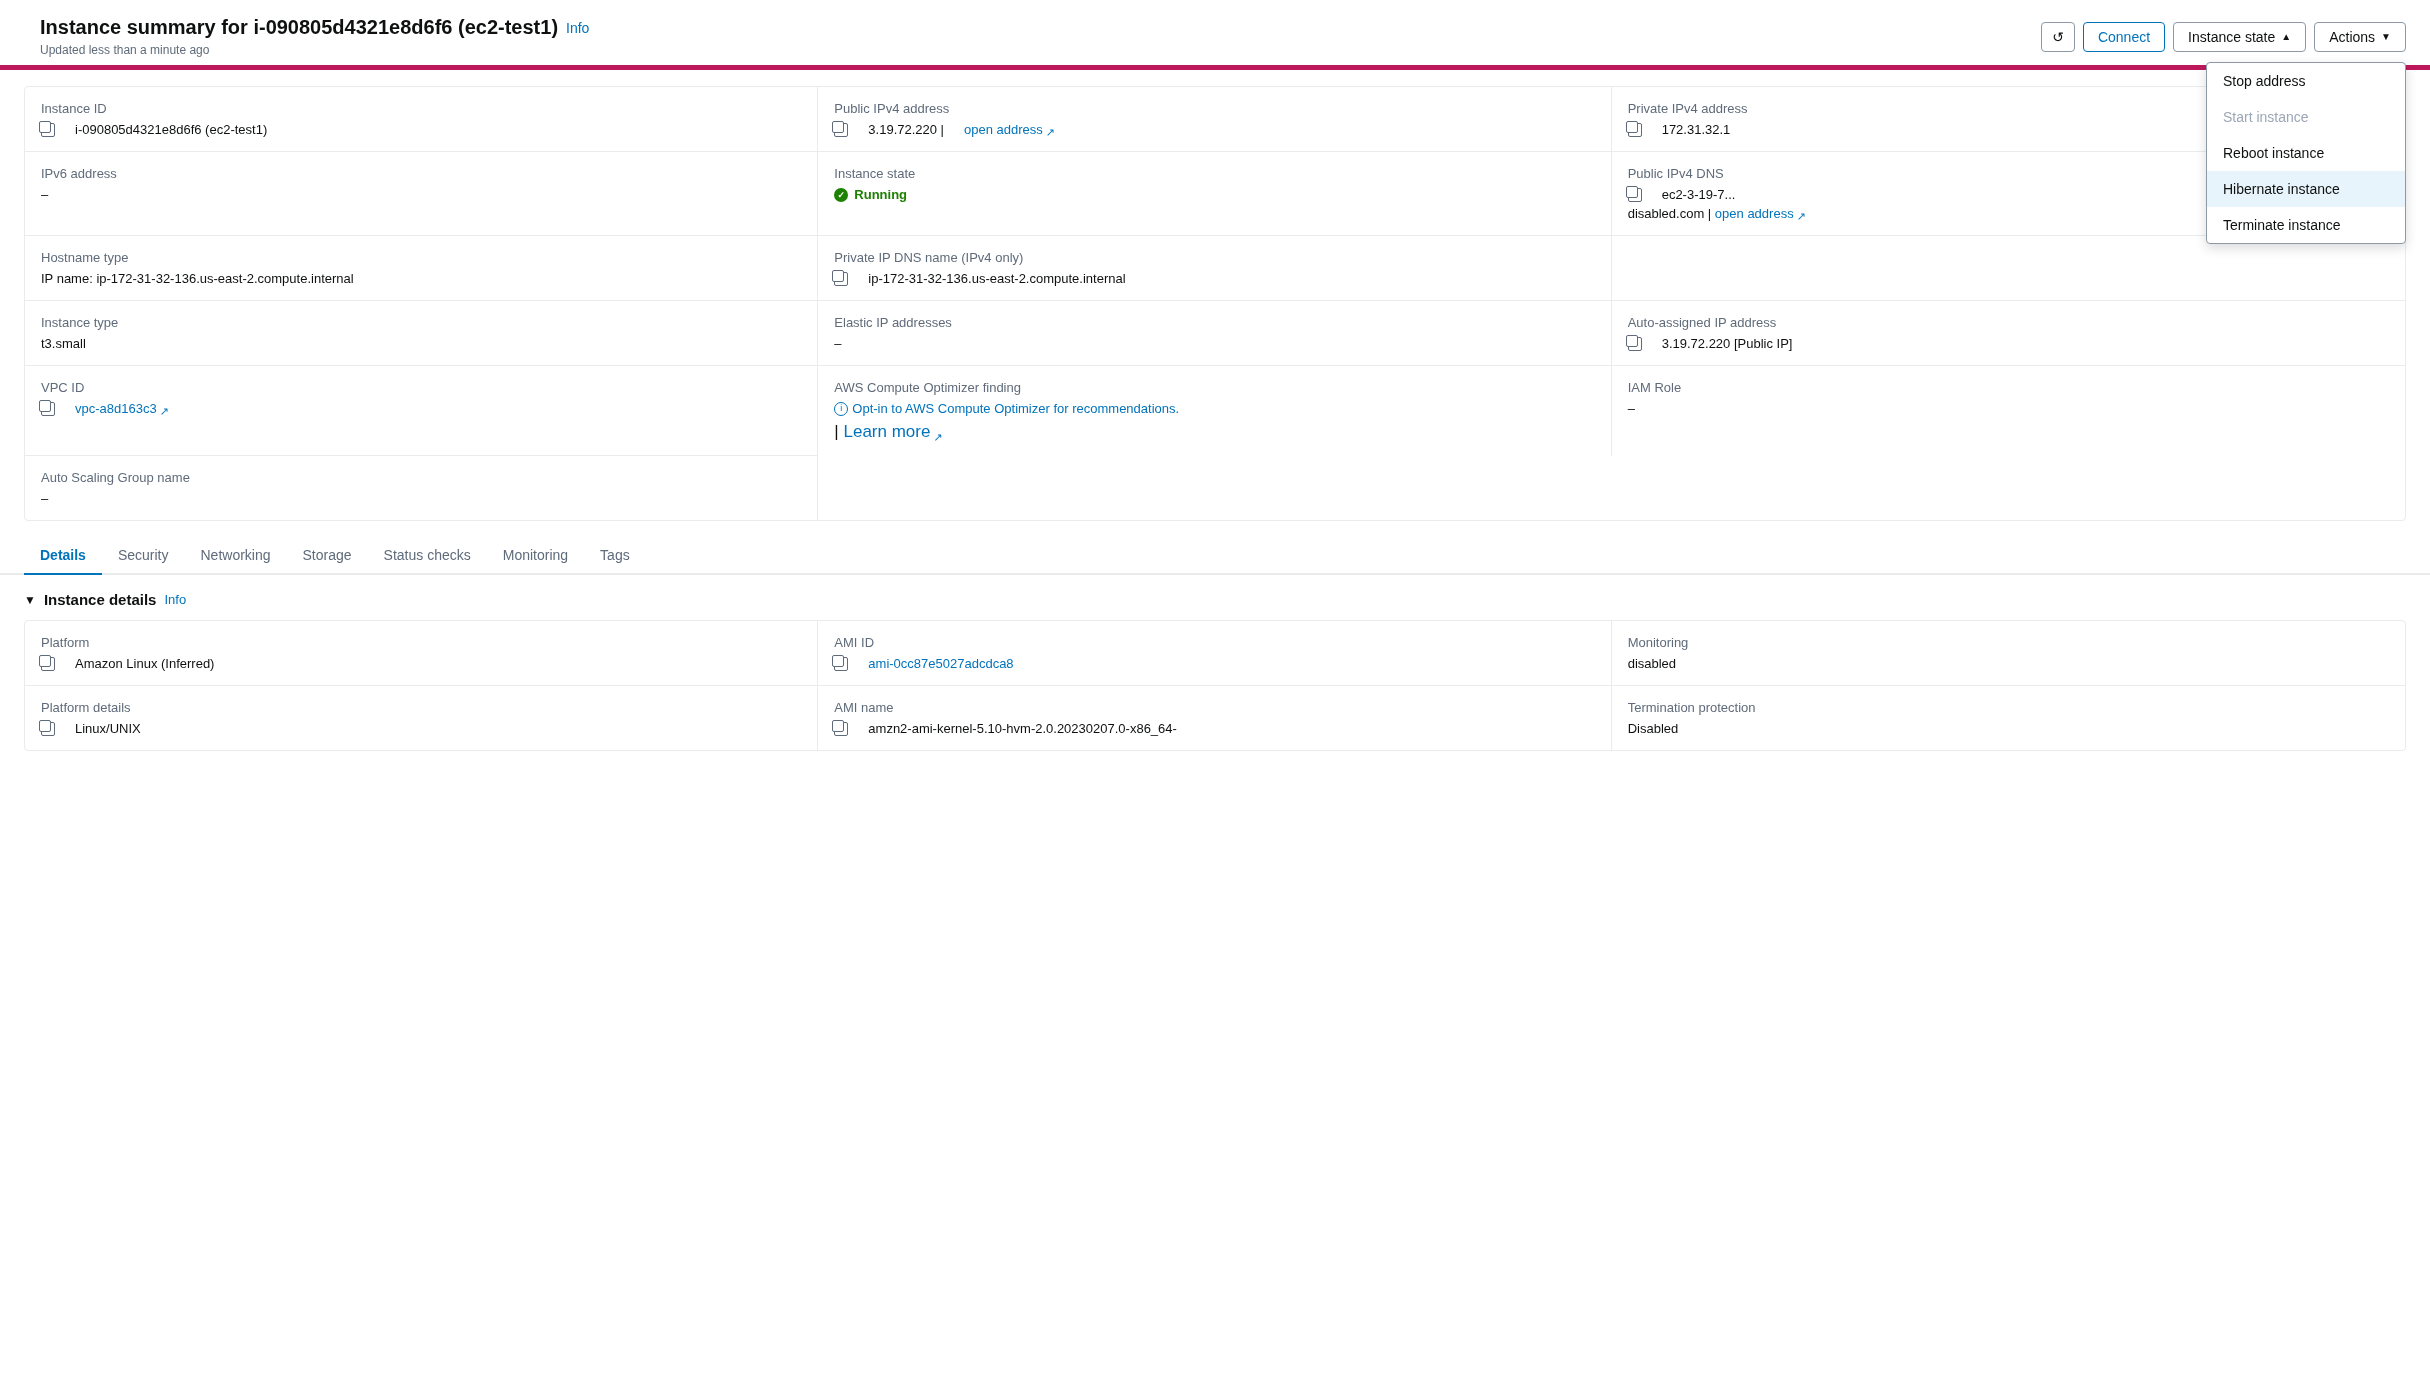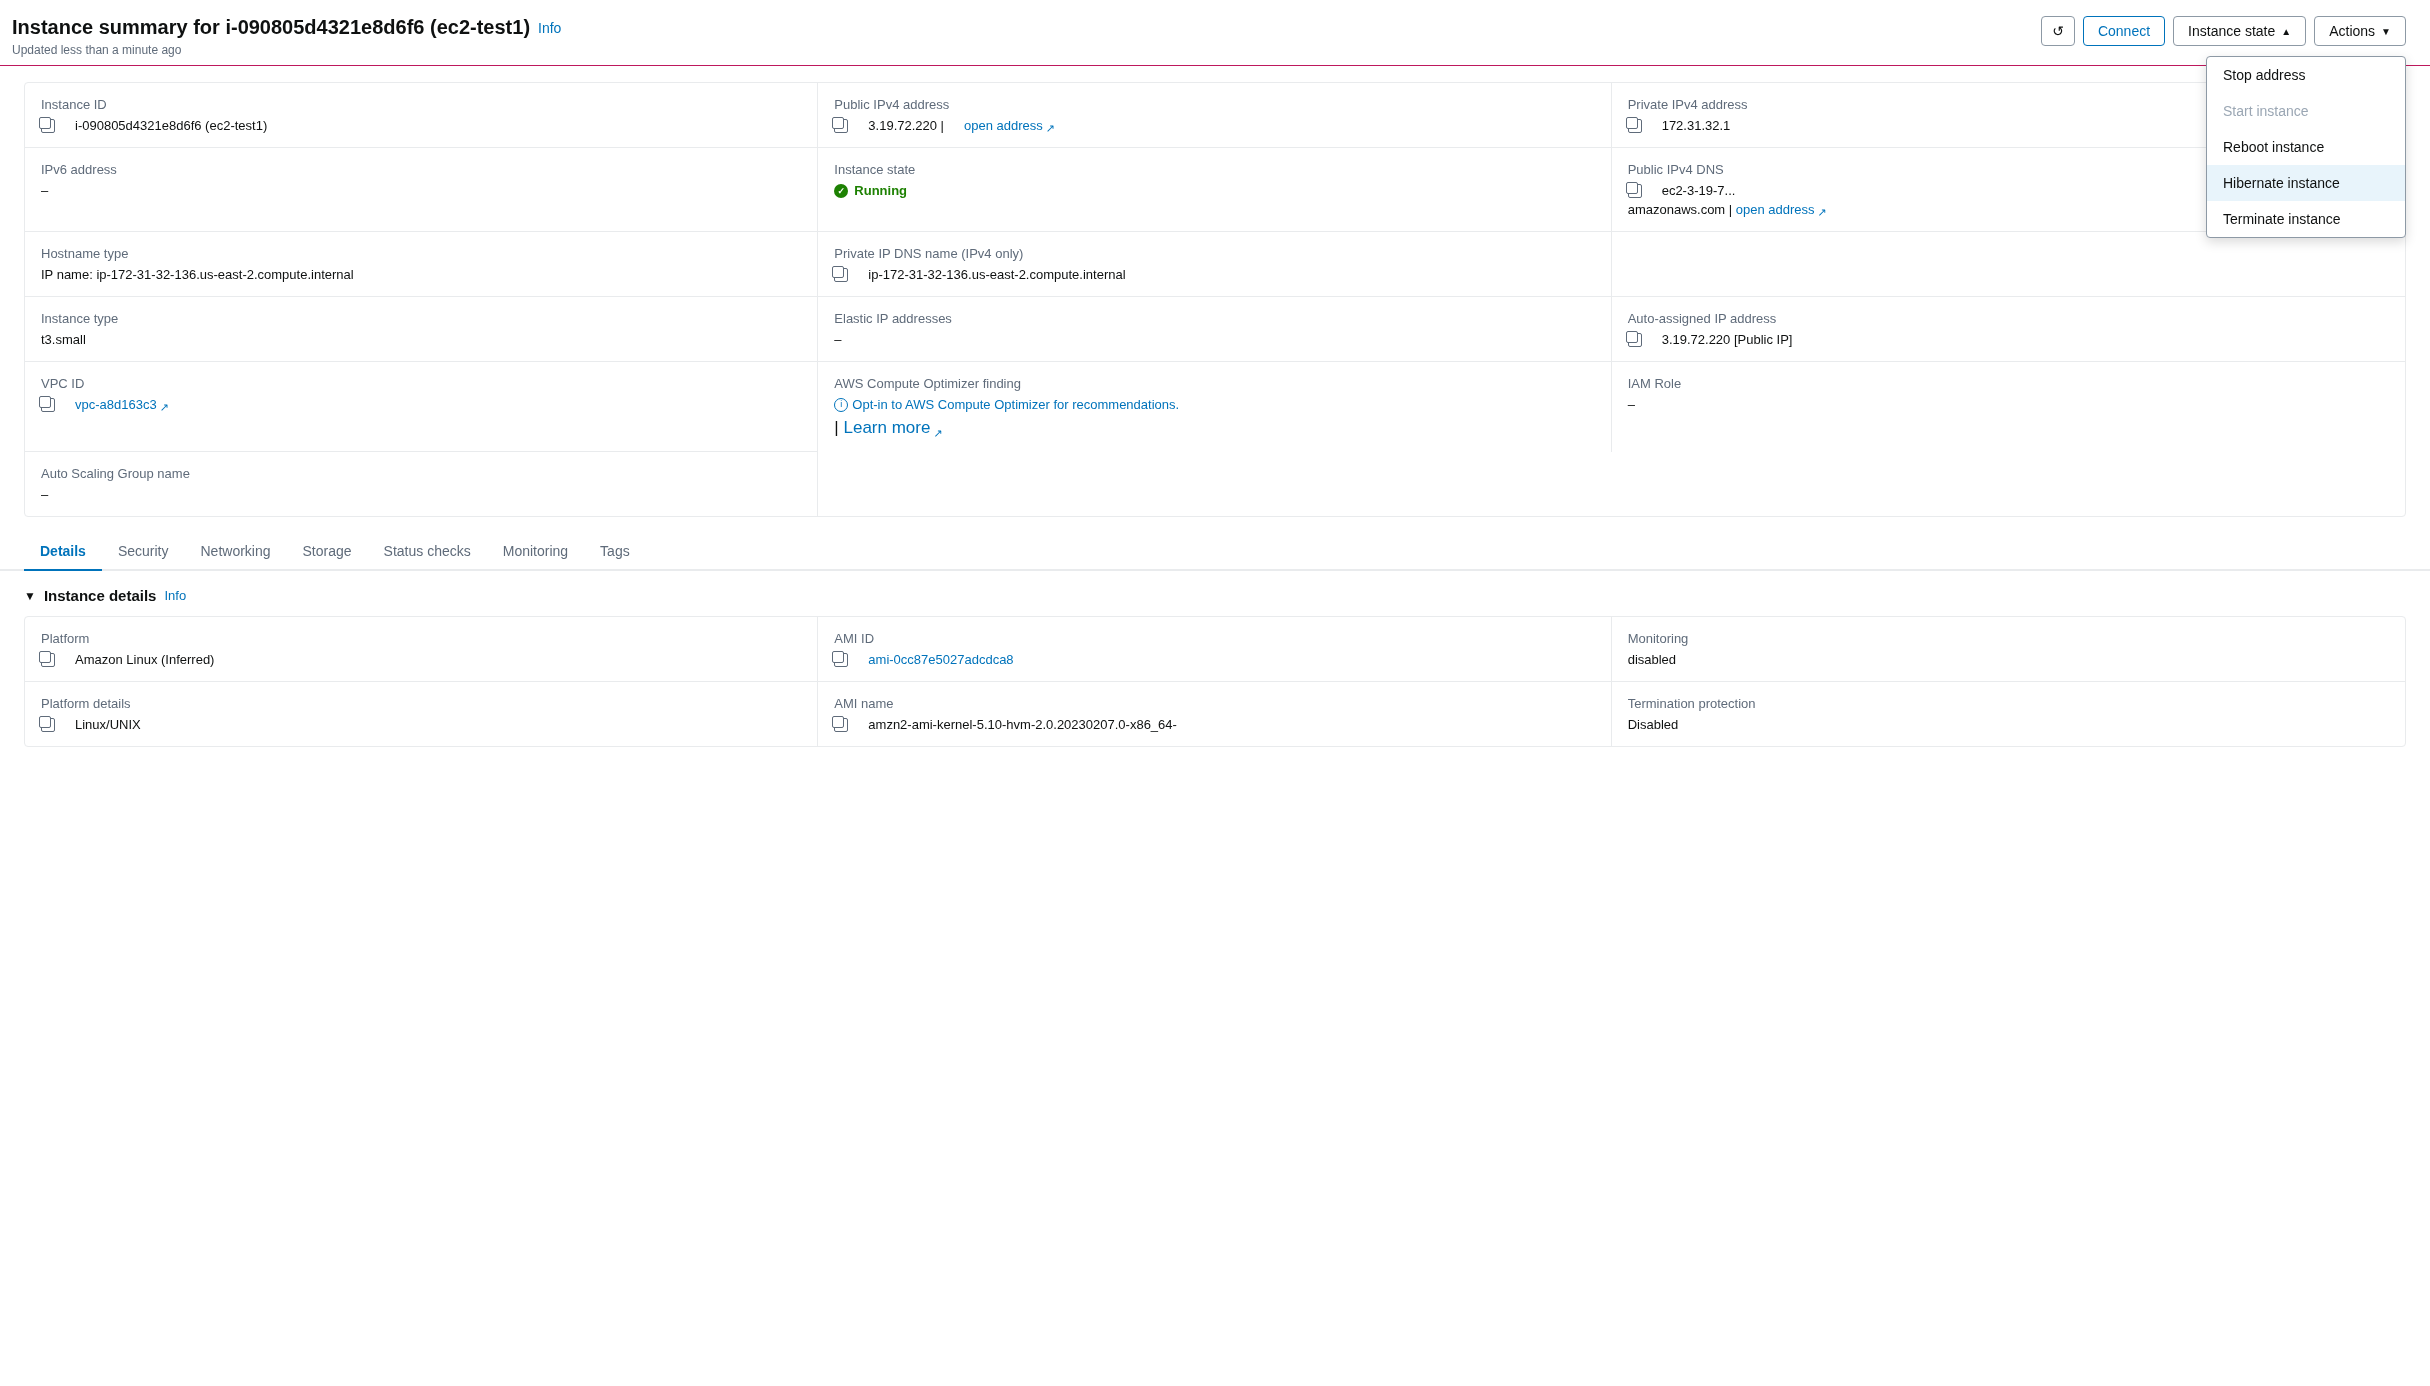--- a/index.html
+++ b/index.html
@@ -1,22 +1,22 @@
 <!DOCTYPE html>
 <html><head>
   <meta charset="utf-8">
   <style>
     * { box-sizing: border-box; margin: 0; padding: 0; }
     body { font-family: -apple-system, BlinkMacSystemFont, 'Segoe UI', Arial, sans-serif; font-size: 14px; background: #fff; color: #0f1111; }
 
     .page-header {
-      padding: 16px 24px 8px 12px;
-      border-bottom: 1px solid #be185d;
-      display: flex;
-      align-items: flex-start;
+      padding: 16px 24px 8px 40px;
+      border-bottom: 5px solid #be185d;
+      display: flex;
+      align-items: center;
       justify-content: space-between;
     }
     .header-left { flex: 1; }
     .header-title {
       font-size: 20px;
       font-weight: 700;
       display: flex;
       align-items: center;
       gap: 8px;
     }
@@ -329,21 +329,21 @@
         </div>
       </div>
 
       <div class="info-cell">
         <div class="info-label">Public IPv4 DNS</div>
         <div class="info-value">
           <span class="copy-icon"></span>
           <span>ec2-3-19-7...</span>
         </div>
         <div style="margin-top:4px; font-size:13px;">
-          <span>amazonaws.com | </span>
+          <span>disabled.com | </span>
           <a class="link-text">open address <span class="external-icon"></span></a>
         </div>
       </div>
 
       <div class="info-cell">
         <div class="info-label">Hostname type</div>
         <div class="info-value">
           <span>IP name: ip-172-31-32-136.us-east-2.compute.internal</span>
         </div>
       </div>

